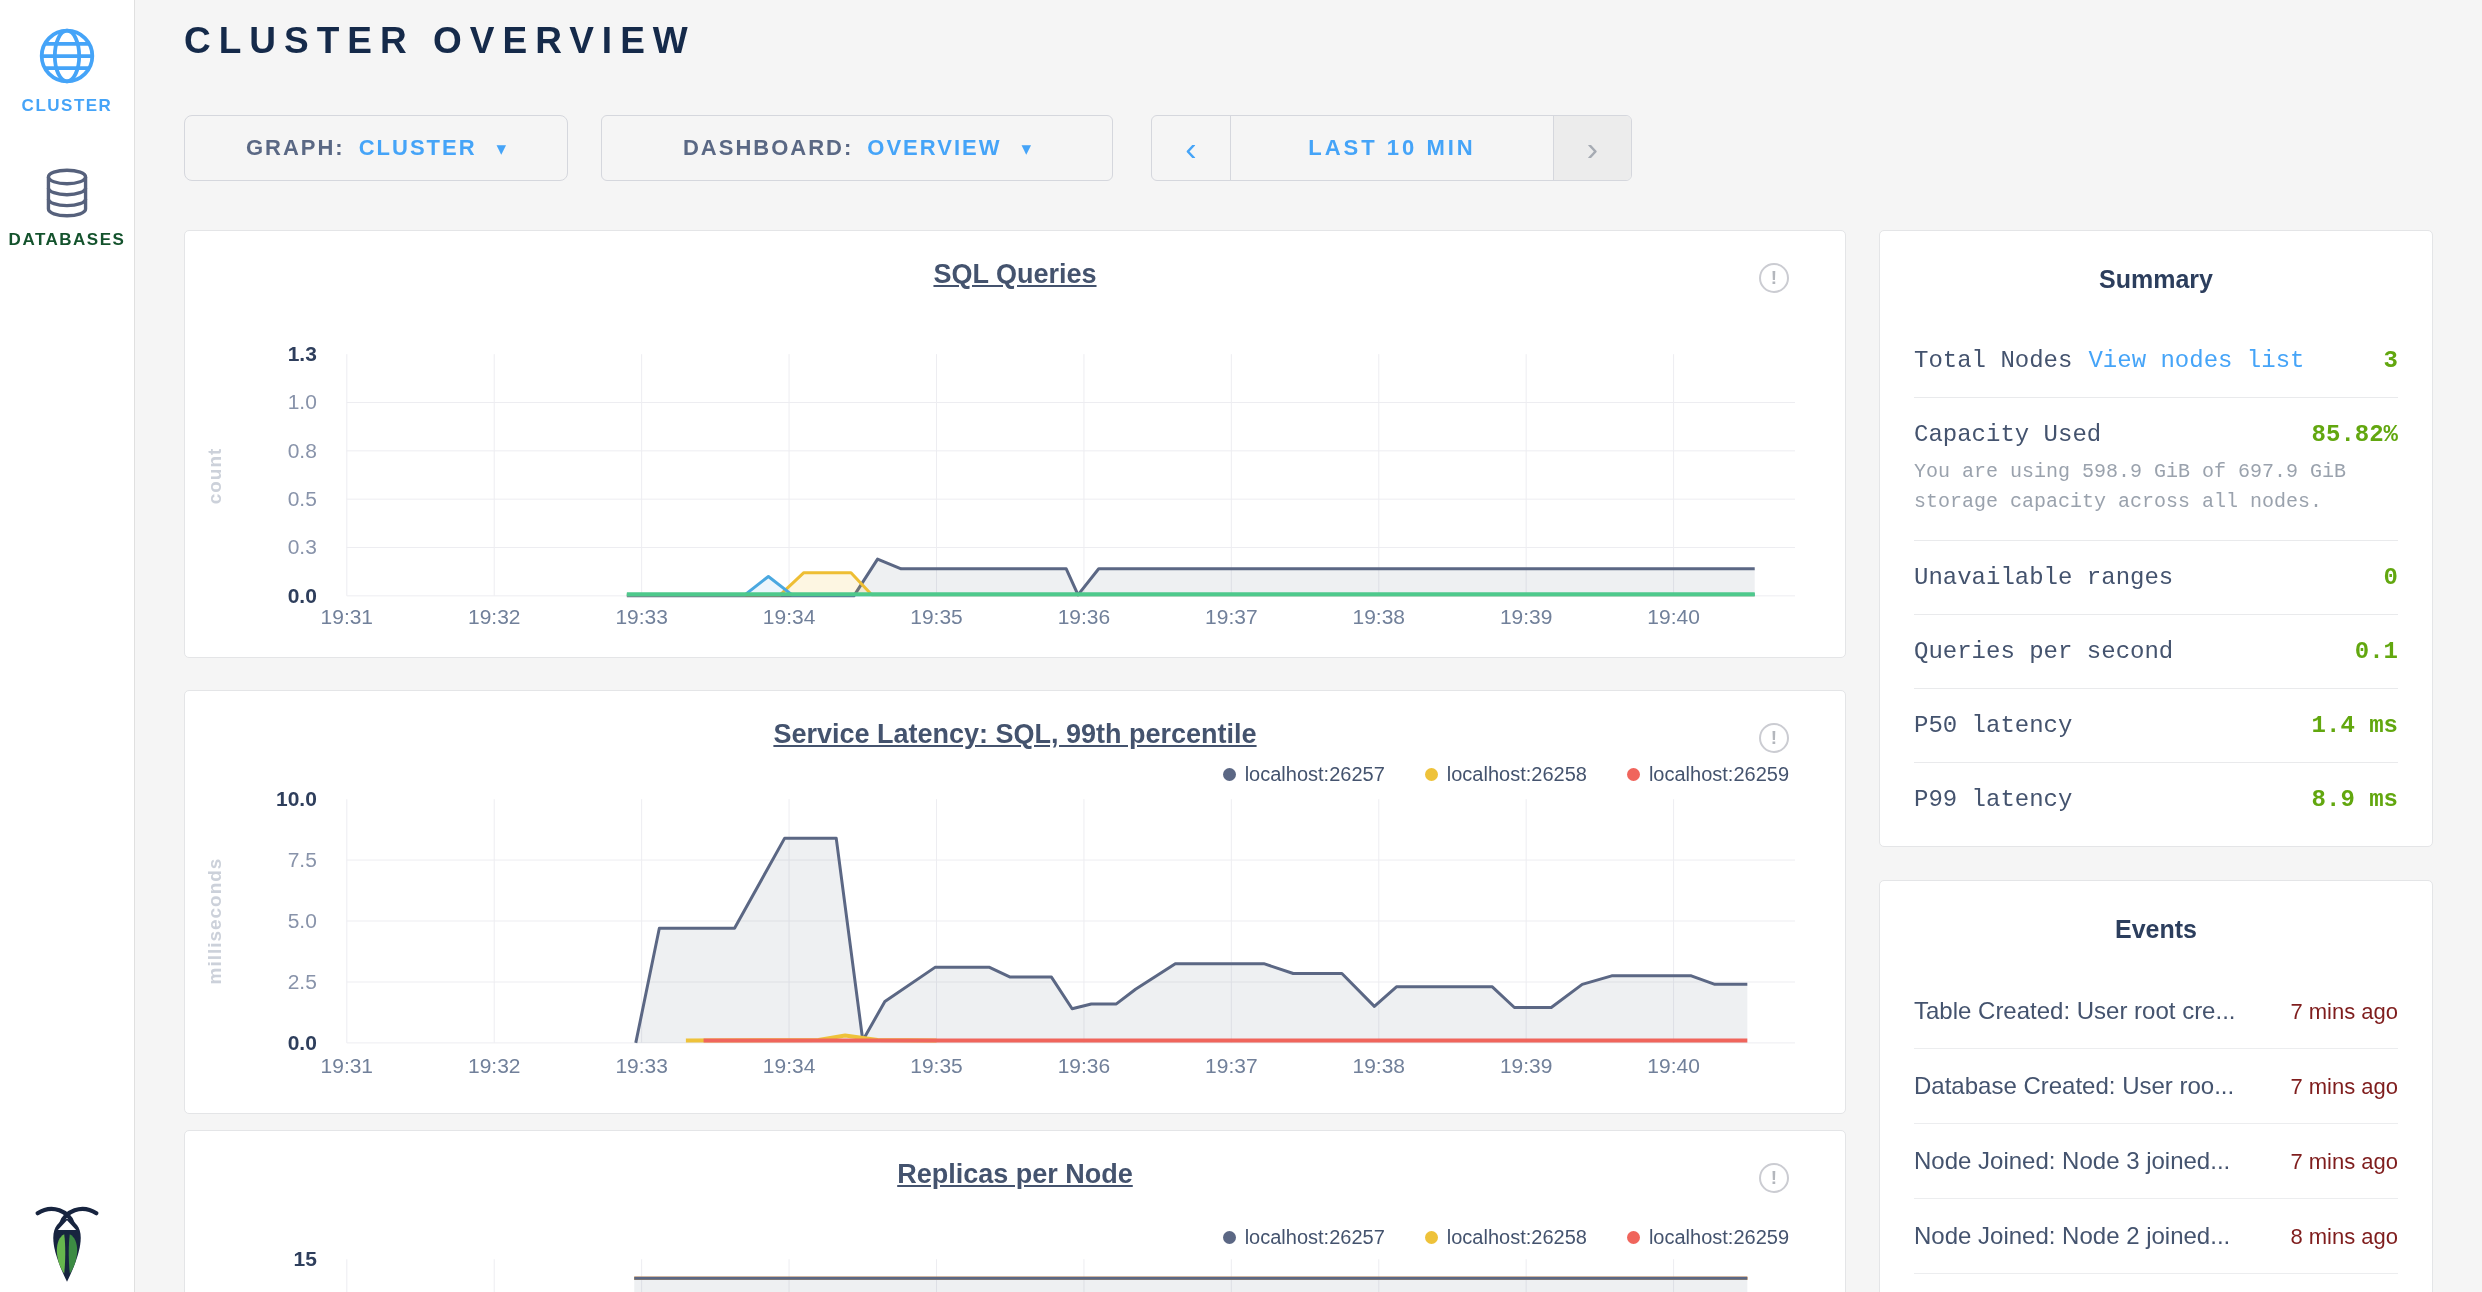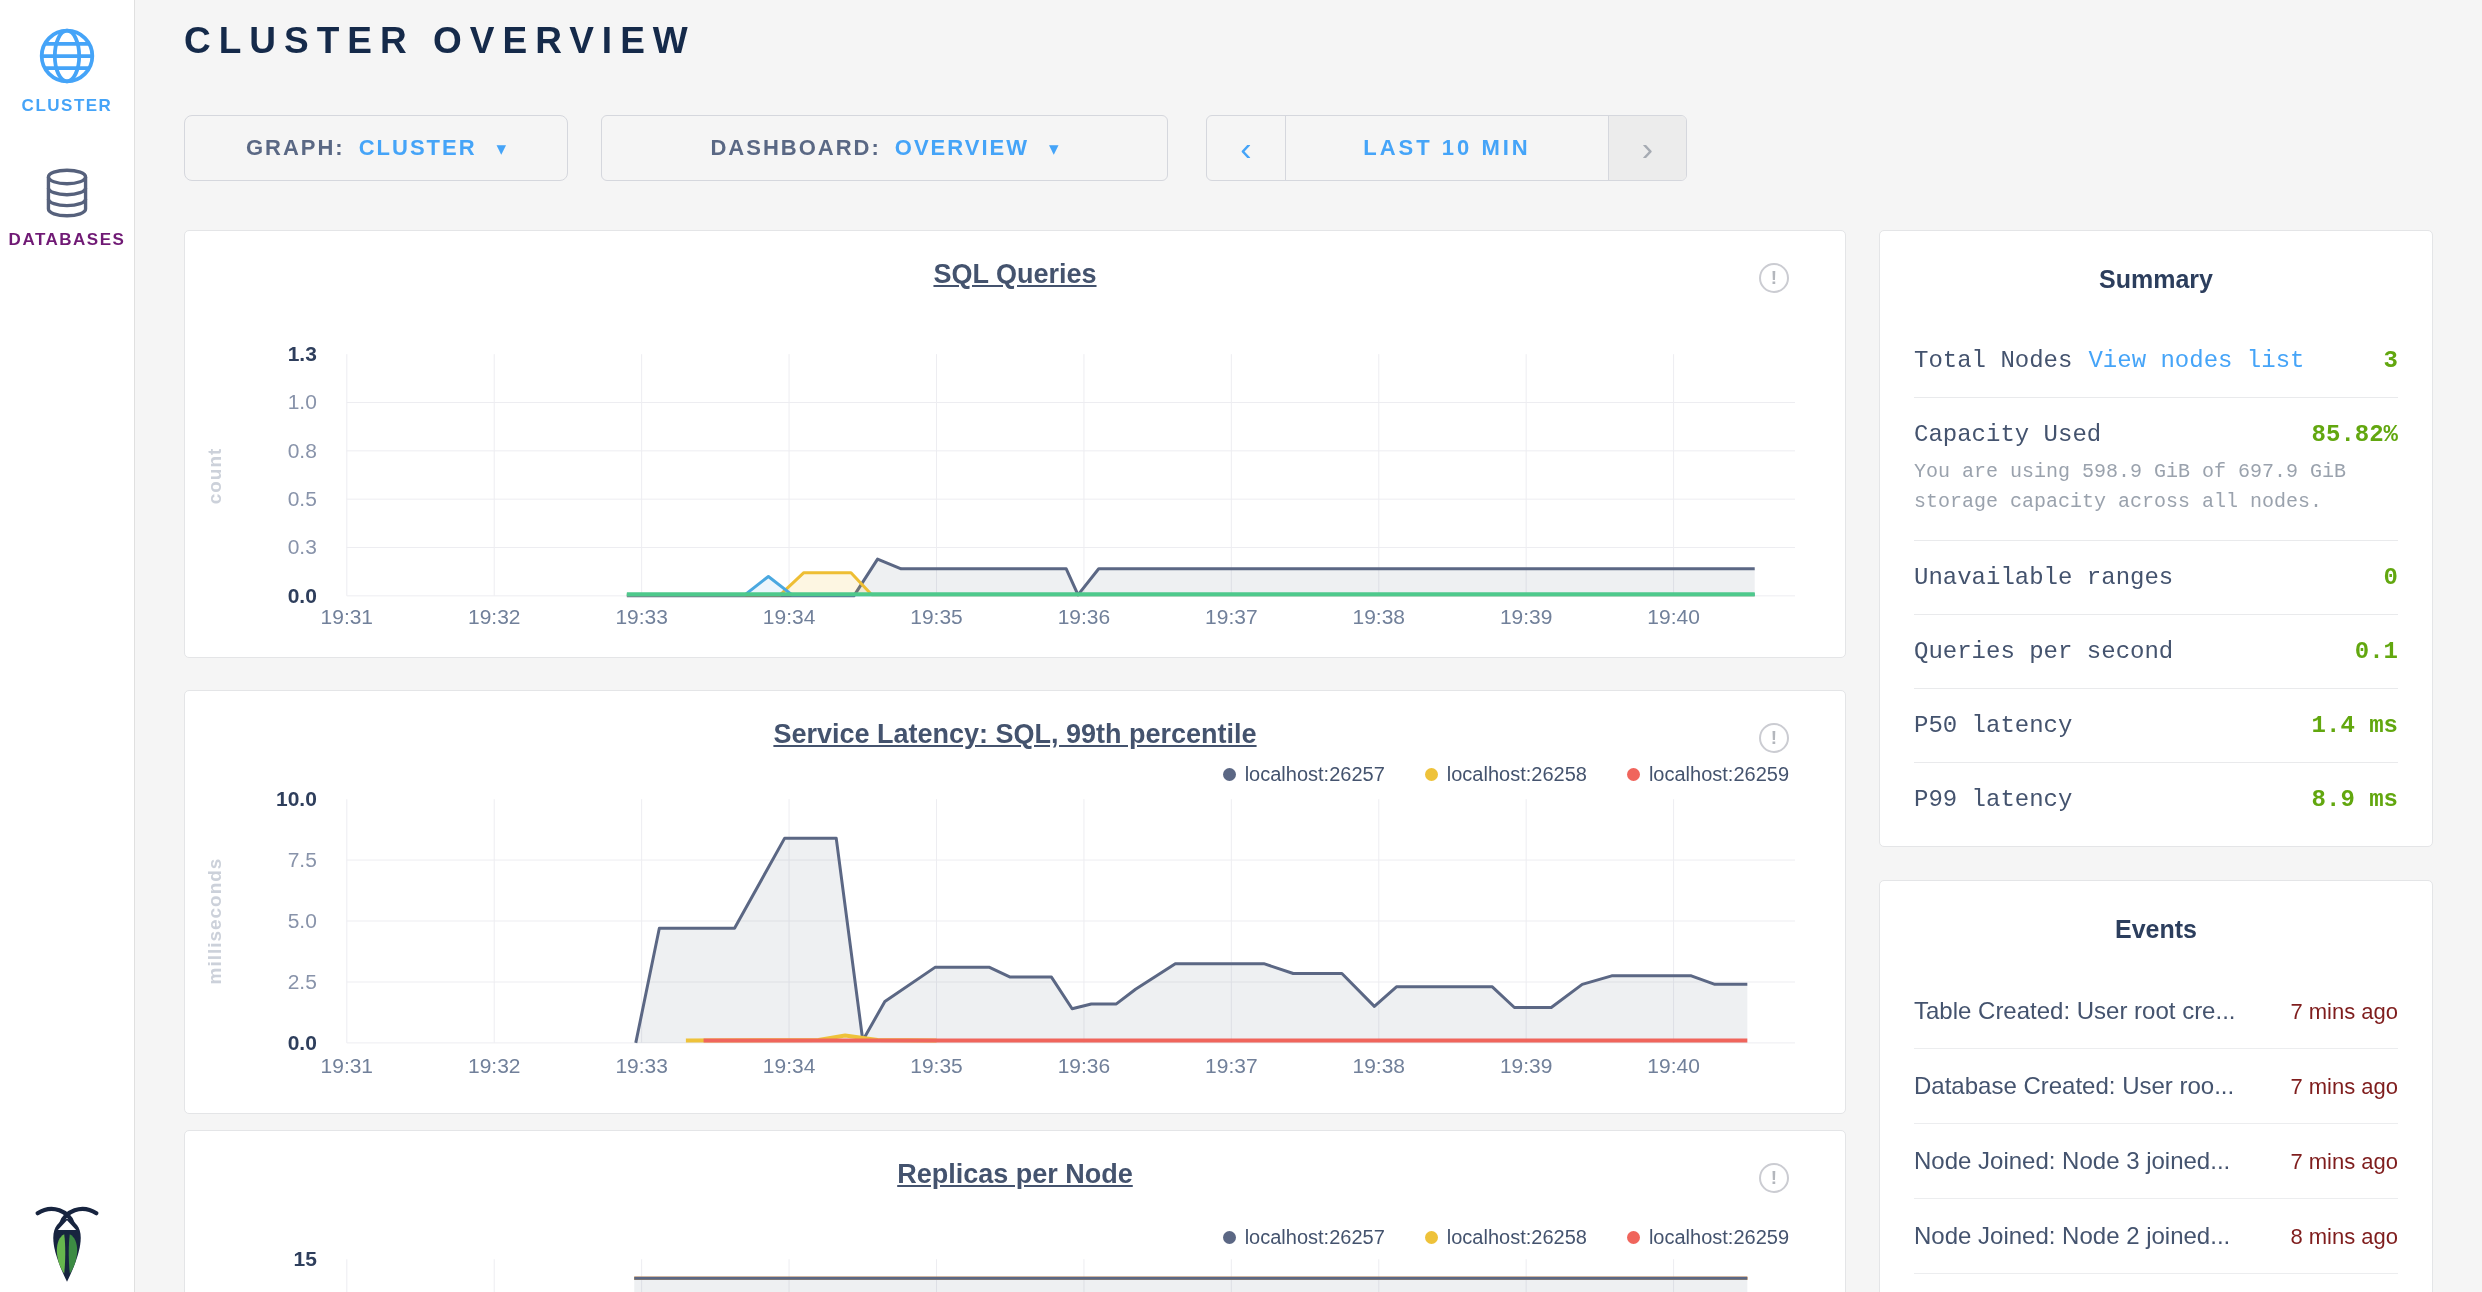--- a/index.html
+++ b/index.html
@@ -6,33 +6,33 @@
   body{width:2482px;height:1292px;position:relative;background:#f5f5f5;
        font-family:"Liberation Sans",sans-serif;color:#44536e;}
 
   
   .sidebar{position:absolute;left:0;top:0;width:135px;height:1292px;background:#fff;
            border-right:1px solid #e0e0e0;box-sizing:border-box;}
   .nav-item{display:flex;flex-direction:column;align-items:center;padding-top:26px;cursor:pointer;}
   .nav-item + .nav-item{padding-top:50px;}
   .nav-label{margin-top:10px;font-size:17px;font-weight:700;letter-spacing:1.5px;}
   .nav-item.active .nav-label{color:#45a4f8;}
-  .nav-item:not(.active) .nav-label{color:#701a75;}
+  .nav-item:not(.active) .nav-label{color:#14532d;}
   .logo{position:absolute;bottom:6px;left:50%;transform:translateX(-50%);}
 
   
   .main{position:absolute;left:136px;top:0;right:0;bottom:0;}
   .page-title{position:absolute;left:48px;top:20px;margin:0;font-size:37px;font-weight:700;
               letter-spacing:8px;color:#152a4a;}
 
   .controls{position:absolute;left:48px;top:115px;display:flex;align-items:center;}
   .dropdown{height:66px;border:1px solid #d5d7dd;border-radius:6px;display:flex;align-items:center;
             justify-content:center;box-sizing:border-box;cursor:pointer;}
   #dd-graph{width:384px;margin-right:33px;border-radius:8px;}
-  #dd-dashboard{width:567px;margin-right:38px;}
+  #dd-dashboard{width:512px;margin-right:38px;}
   .dd-label{font-size:22px;font-weight:600;color:#5a6884;letter-spacing:2px;}
   .dd-value{font-size:22px;font-weight:700;color:#45a4f8;letter-spacing:2px;margin-left:14px;}
   .caret{color:#45a4f8;font-size:19px;margin-left:20px;line-height:1;}
   .timesel{height:66px;border:1px solid #d5d7dd;border-radius:6px;display:flex;box-sizing:border-box;
            overflow:hidden;}
   .ts-btn{width:78px;display:flex;align-items:center;justify-content:center;font-size:34px;
           color:#45a4f8;background:transparent;border:none;cursor:pointer;padding:0;
           font-family:"Liberation Sans",sans-serif;}
   .ts-label{width:322px;border-left:1px solid #d5d7dd;display:flex;align-items:center;
             justify-content:center;font-size:22px;font-weight:700;letter-spacing:3px;color:#45a4f8;

